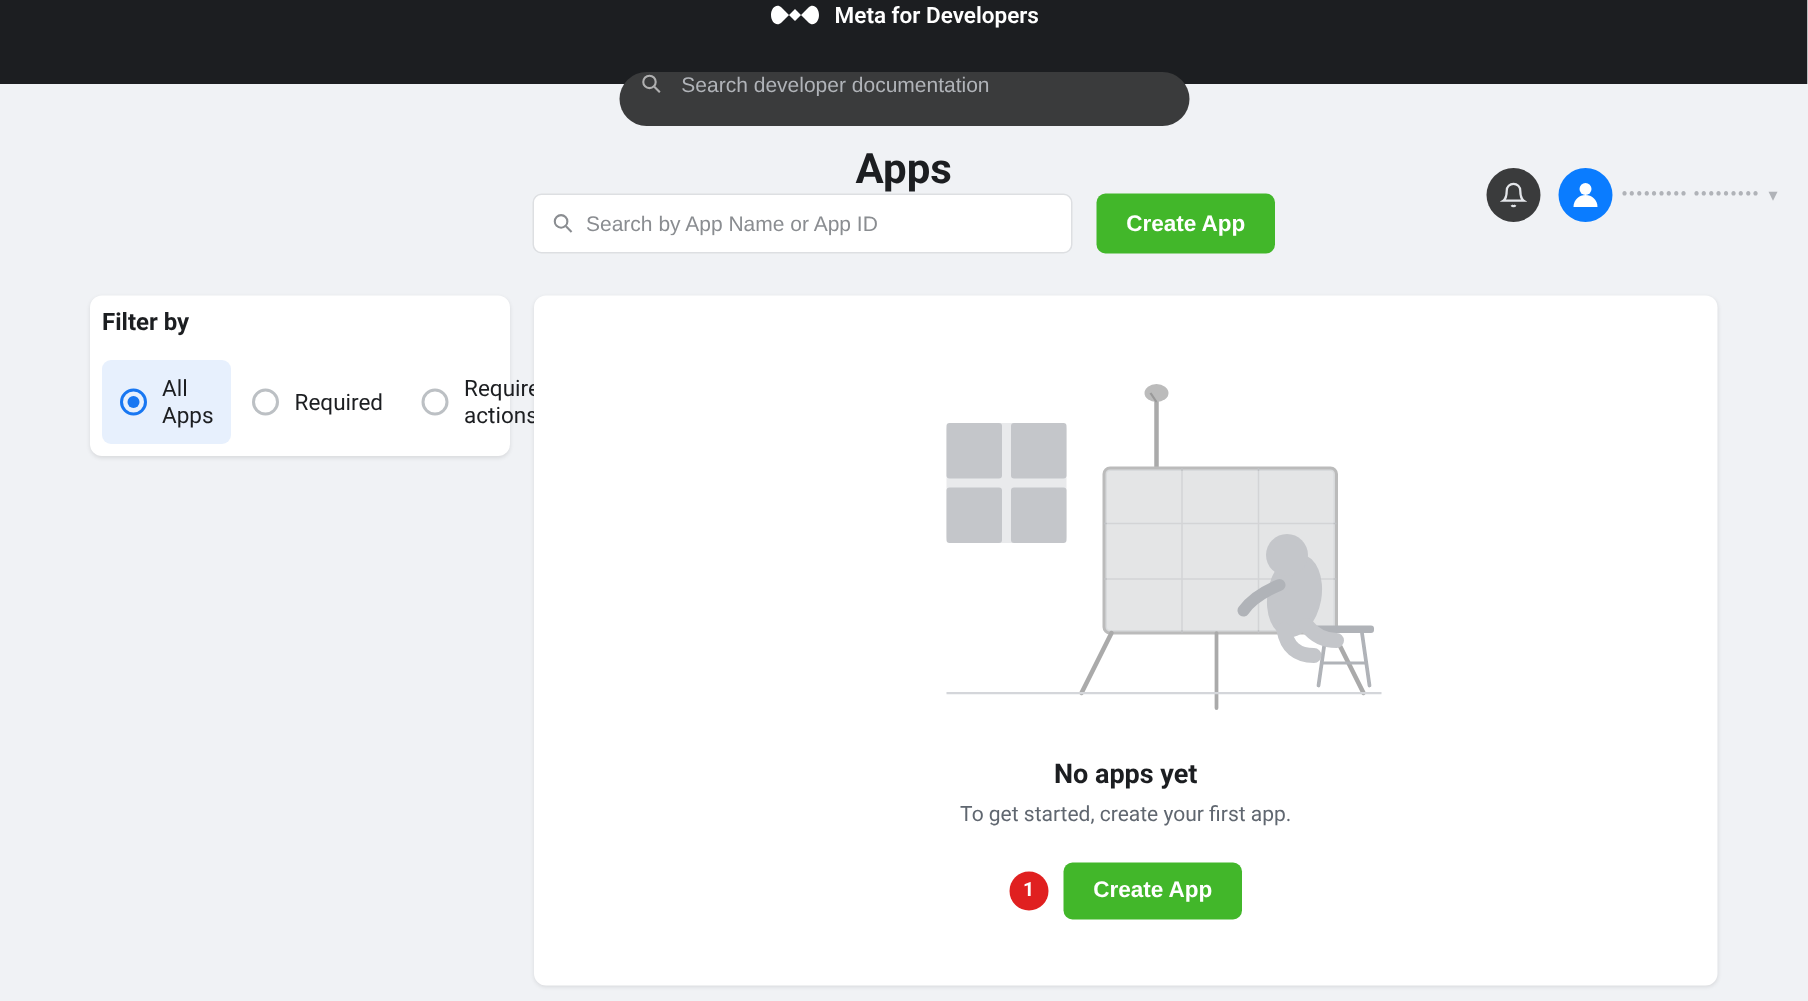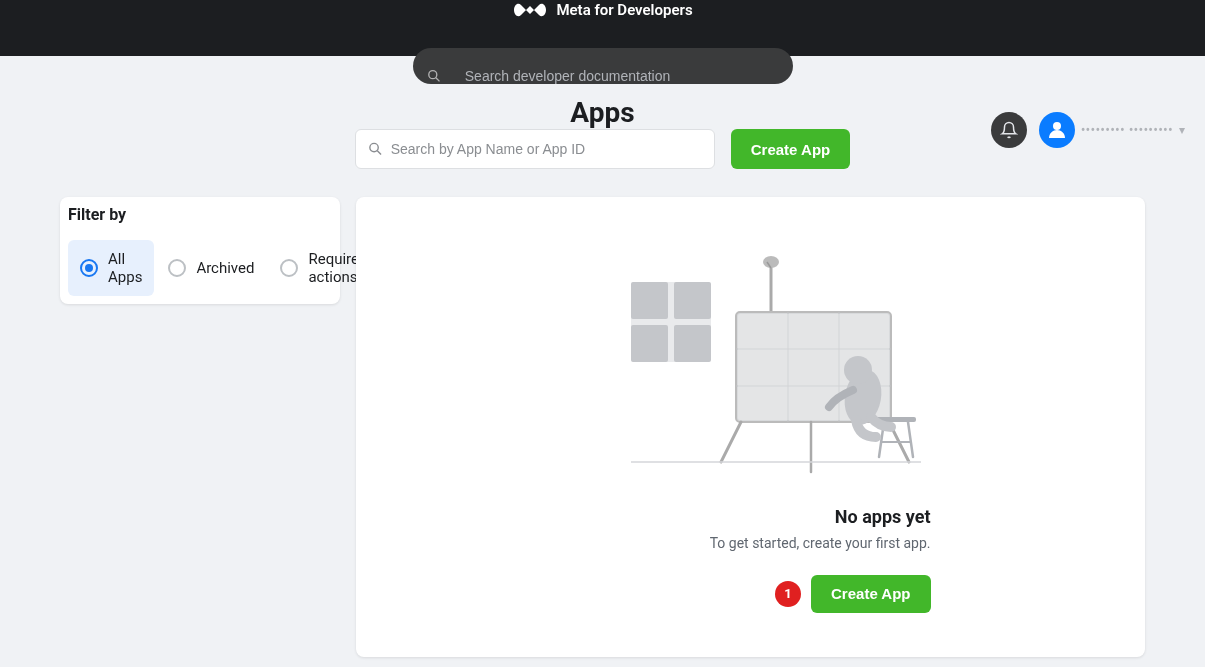--- a/index.html
+++ b/index.html
@@ -47,23 +47,23 @@
       display: flex;
       justify-content: center;
     }
     .search-bar {
       background: #3a3b3c;
       border: none;
       border-radius: 20px;
       height: 36px;
       width: 380px;
       display: flex;
-      align-items: flex-end;
+      align-items: flex-start;
       padding: 0 14px;
-      gap: 24px;
+      gap: 13px;
       cursor: text;
     }
     .search-bar input {
       background: transparent;
       border: none;
       outline: none;
       color: #b0b3b8;
       font-size: 14px;
       width: 100%;
     }
@@ -231,21 +231,21 @@
       border-radius: 8px;
       min-height: 460px;
       box-shadow: 0 1px 3px rgba(0,0,0,0.1);
       display: flex;
       align-items: center;
       justify-content: center;
     }
     .empty-state {
       display: flex;
       flex-direction: column;
-      align-items: flex-end;
+      align-items: center;
       padding: 40px 20px;
     }
     .illustration {
       width: 360px;
       height: 240px;
       margin-bottom: 24px;
     }
     .empty-title {
       font-size: 18px;
       font-weight: 700;
@@ -354,21 +354,21 @@
       <div class="filter-options">
 
         <div class="filter-option selected">
           <div class="radio-circle selected">
           </div>
           <span>All Apps</span>
         </div>
 
         <div class="filter-option">
           <div class="radio-circle"></div>
-          <span>Archived</span>
+          <span>Required</span>
         </div>
 
         <div class="filter-option">
           <div class="radio-circle"></div>
           <span>Required actions</span>
         </div>
 
       </div>
     </div>
 

